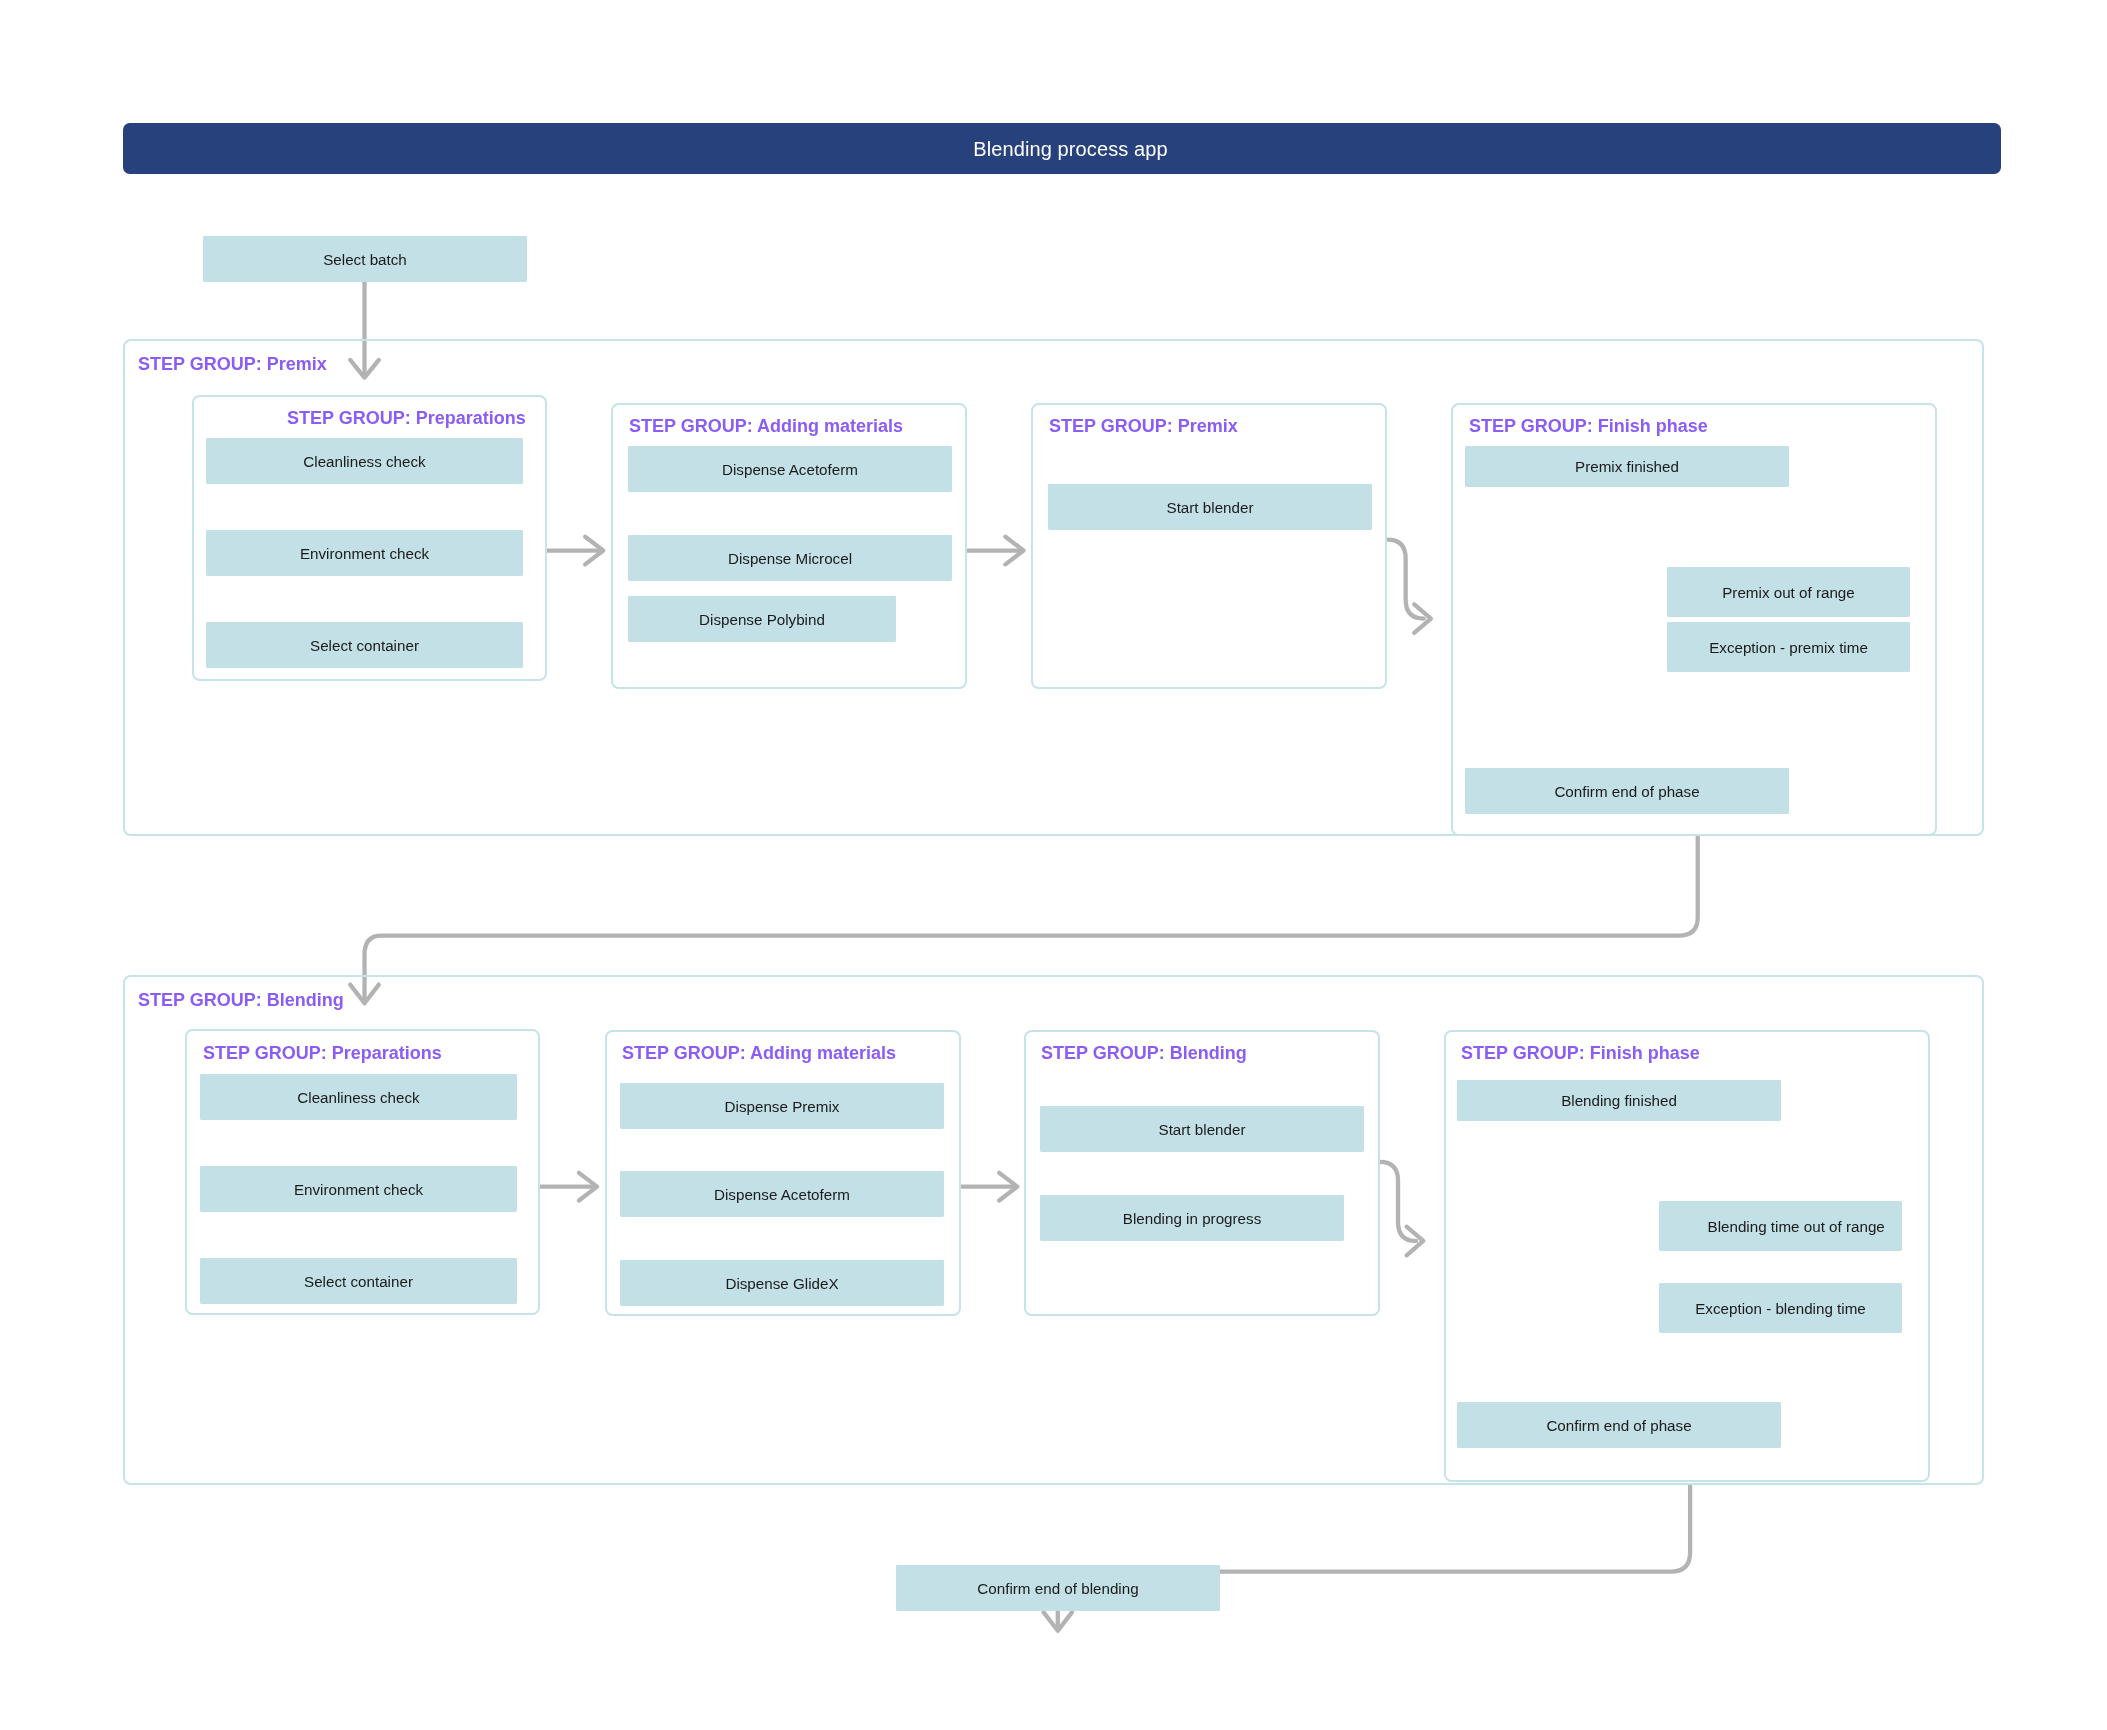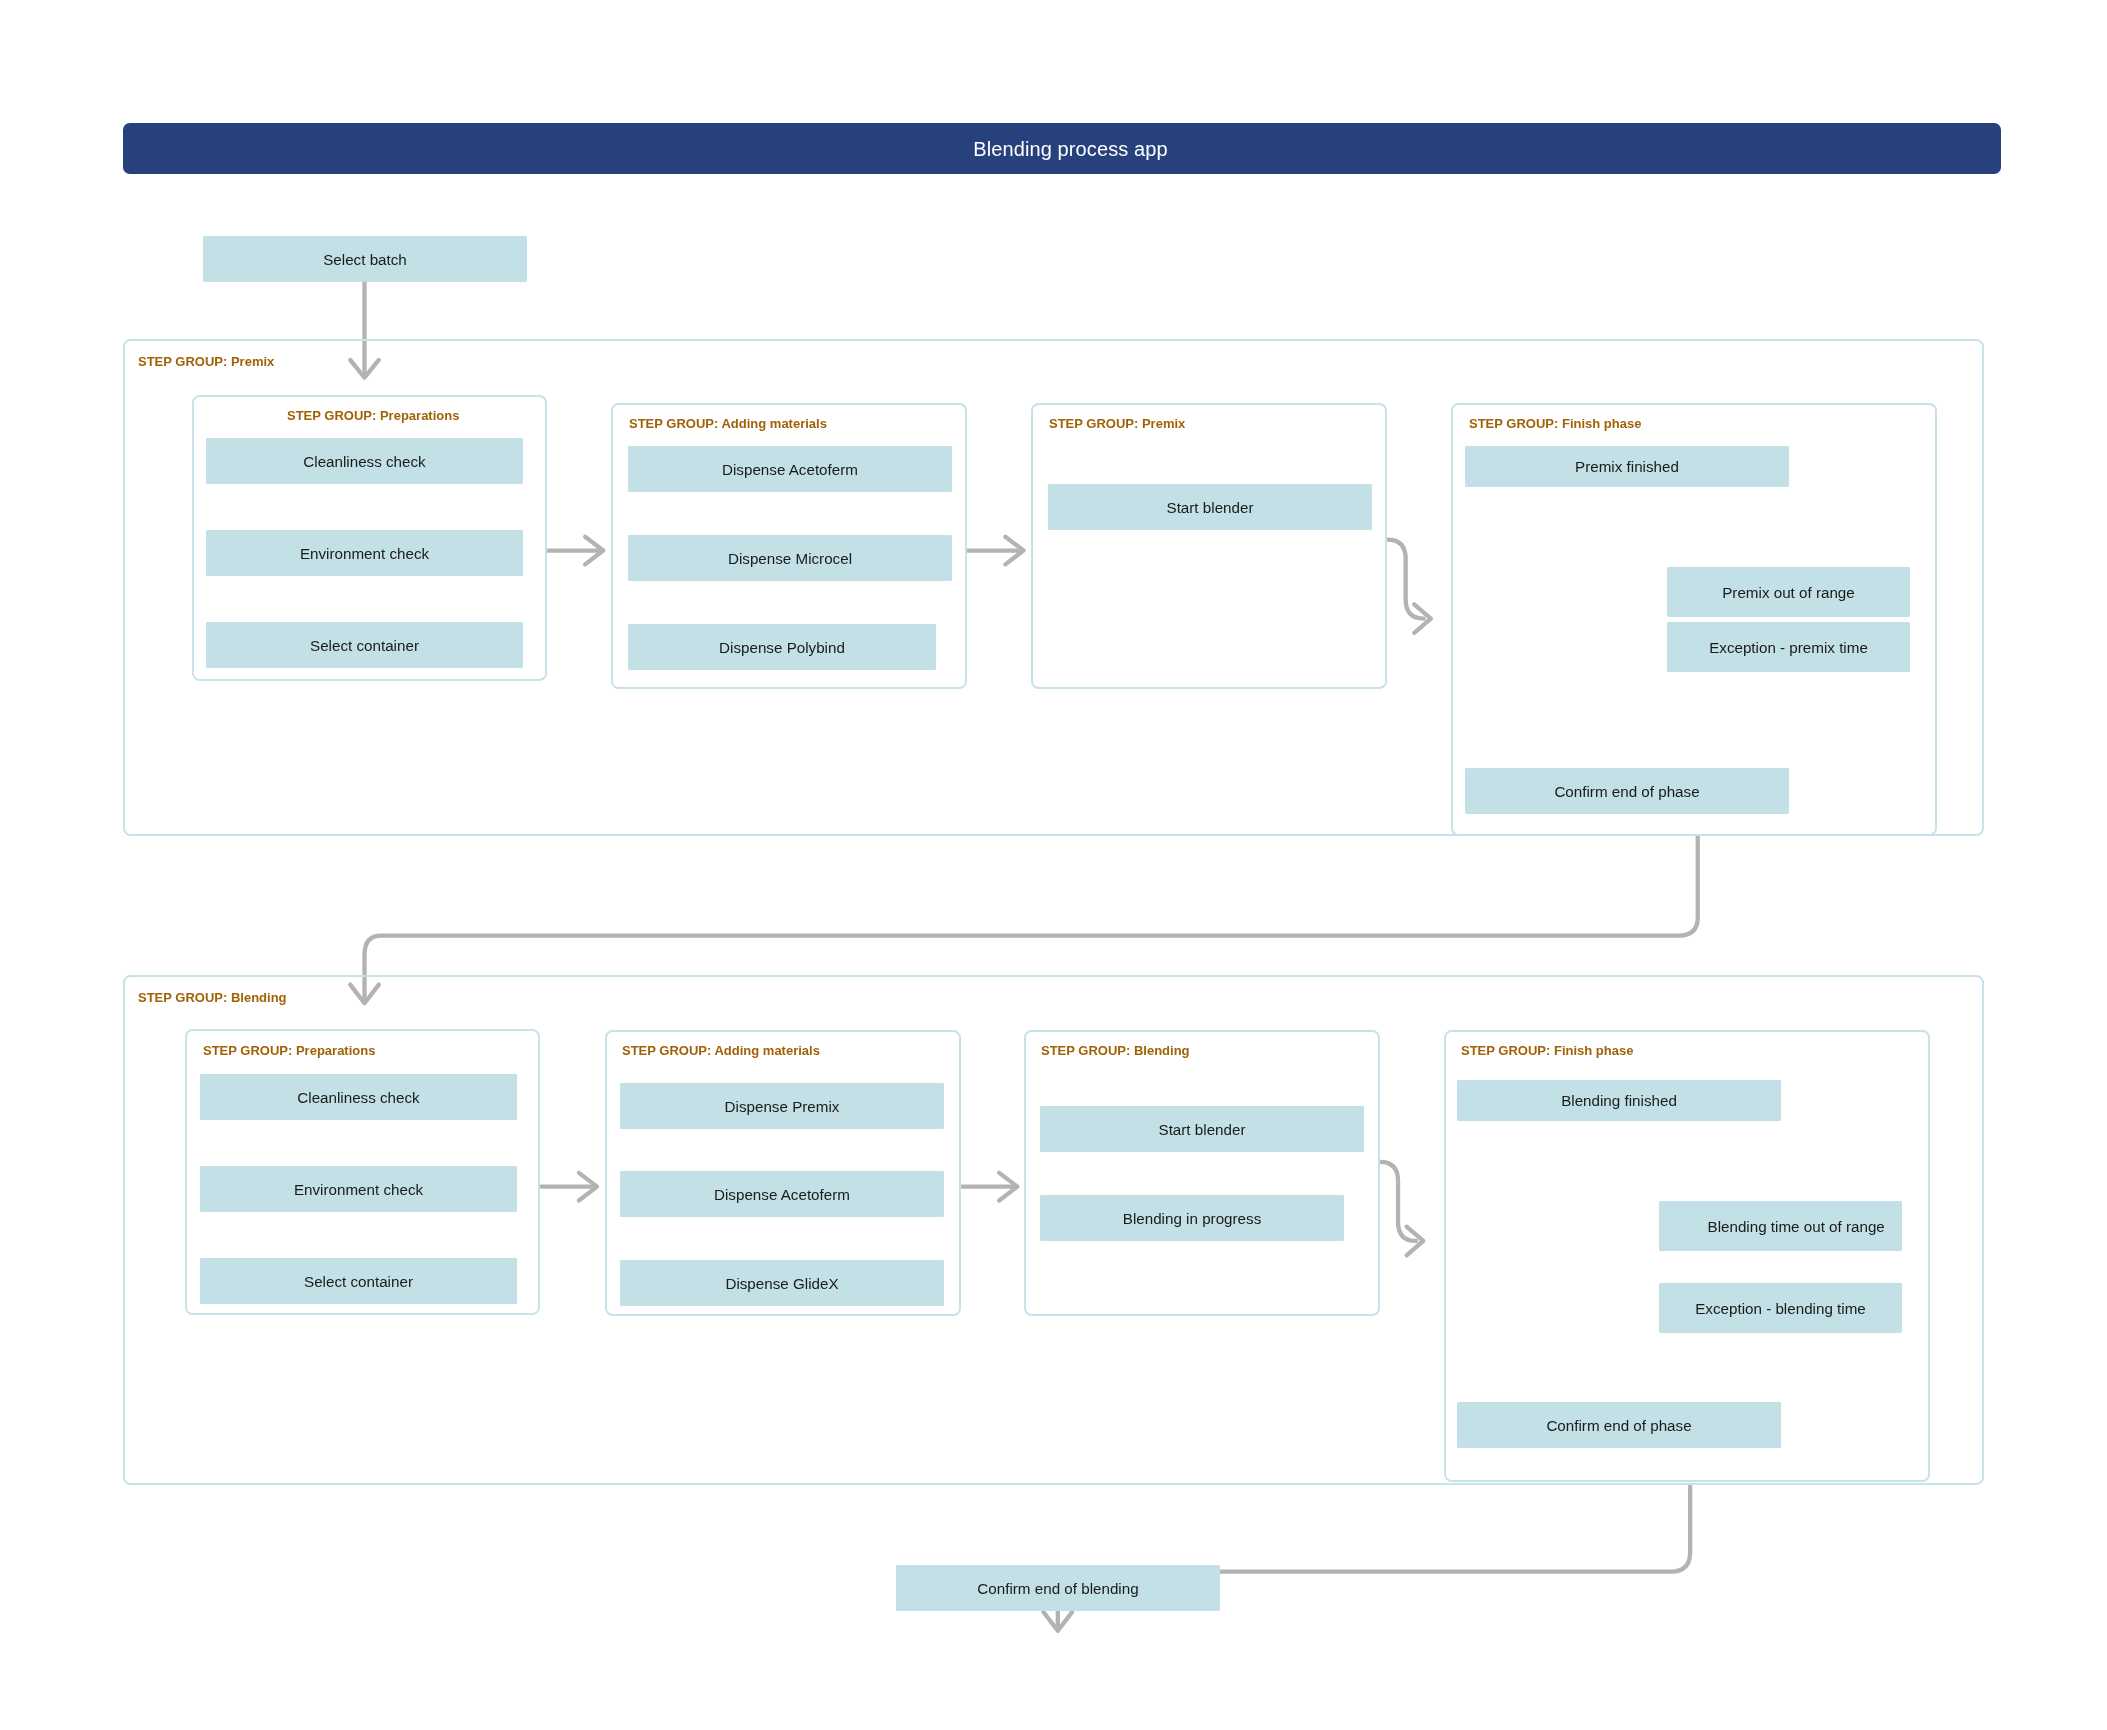--- a/index.html
+++ b/index.html
@@ -70,22 +70,22 @@
   }
   .group-inner {
     position: absolute;
     border: 2.4px solid #c5e3e8;
     border-radius: 7.6px;
     background: #ffffff;
     box-sizing: border-box;
   }
   .group-label {
     position: absolute;
-    color: #a16207;
-    font-size: 13px;
+    color: #8b5cf6;
+    font-size: 18px;
     font-weight: 700;
     white-space: nowrap;
     line-height: 1;
   }
 
   
   #links {
     position: absolute;
     left: 0; top: 0;
     width: 2108px;
@@ -211,21 +211,21 @@
   </div>
 
   <div class="group-inner" style="left:611px; top:403px; width:356px; height:286px;"></div>
   <div class="group-label" style="left:629px; top:417px;">STEP GROUP: Adding materials</div>
   <div class="step-box" style="left:628px; top:446px; width:324px; height:46px;">
     <span>Dispense Acetoferm</span>
   </div>
   <div class="step-box" style="left:628px; top:535px; width:324px; height:46px;">
     <span>Dispense Microcel</span>
   </div>
-  <div class="step-box" style="left:628px; top:624px; width:308px; height:46px;">
+  <div class="step-box" style="left:628px; top:596px; width:268px; height:46px;">
     <span>Dispense Polybind</span>
   </div>
 
   <div class="group-inner" style="left:1031px; top:403px; width:356px; height:286px;"></div>
   <div class="group-label" style="left:1049px; top:417px;">STEP GROUP: Premix</div>
   <div class="step-box" style="left:1048px; top:484px; width:324px; height:46px;">
     <span>Start blender</span>
   </div>
 
   <div class="group-inner" style="left:1451px; top:403px; width:486px; height:433px;"></div>

